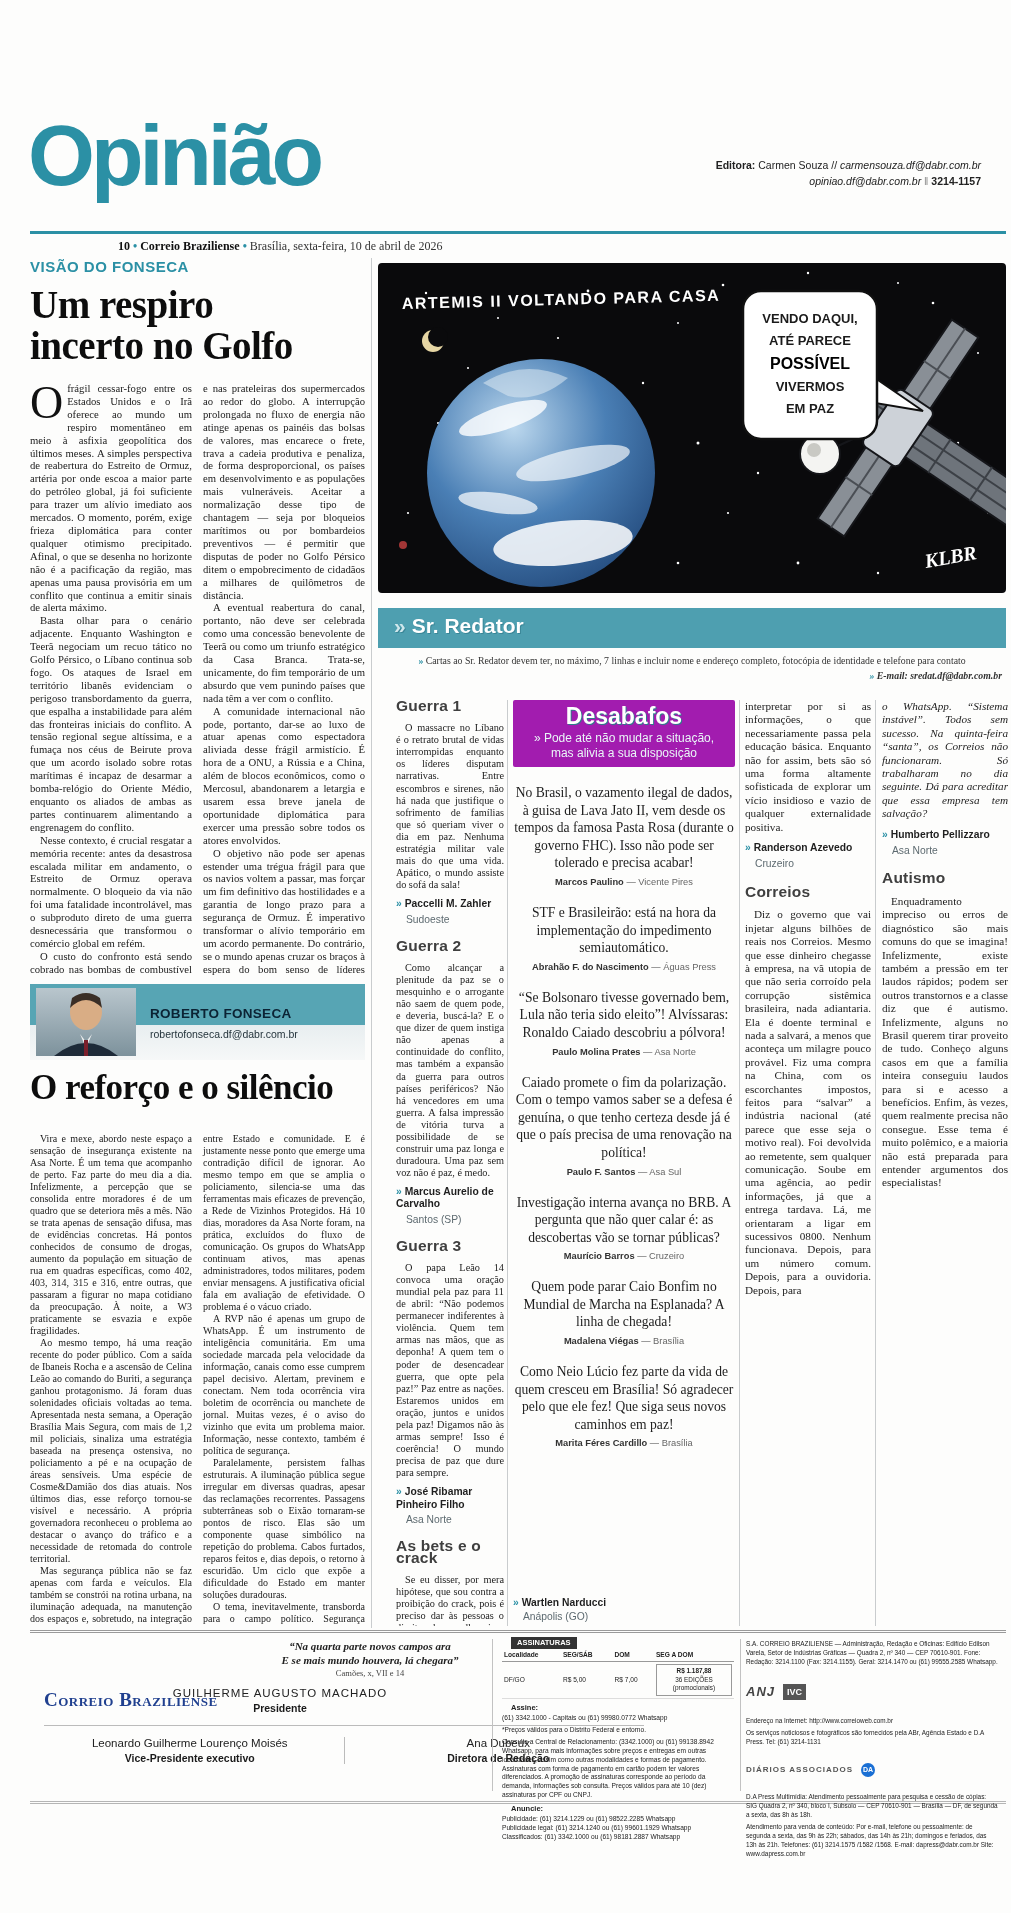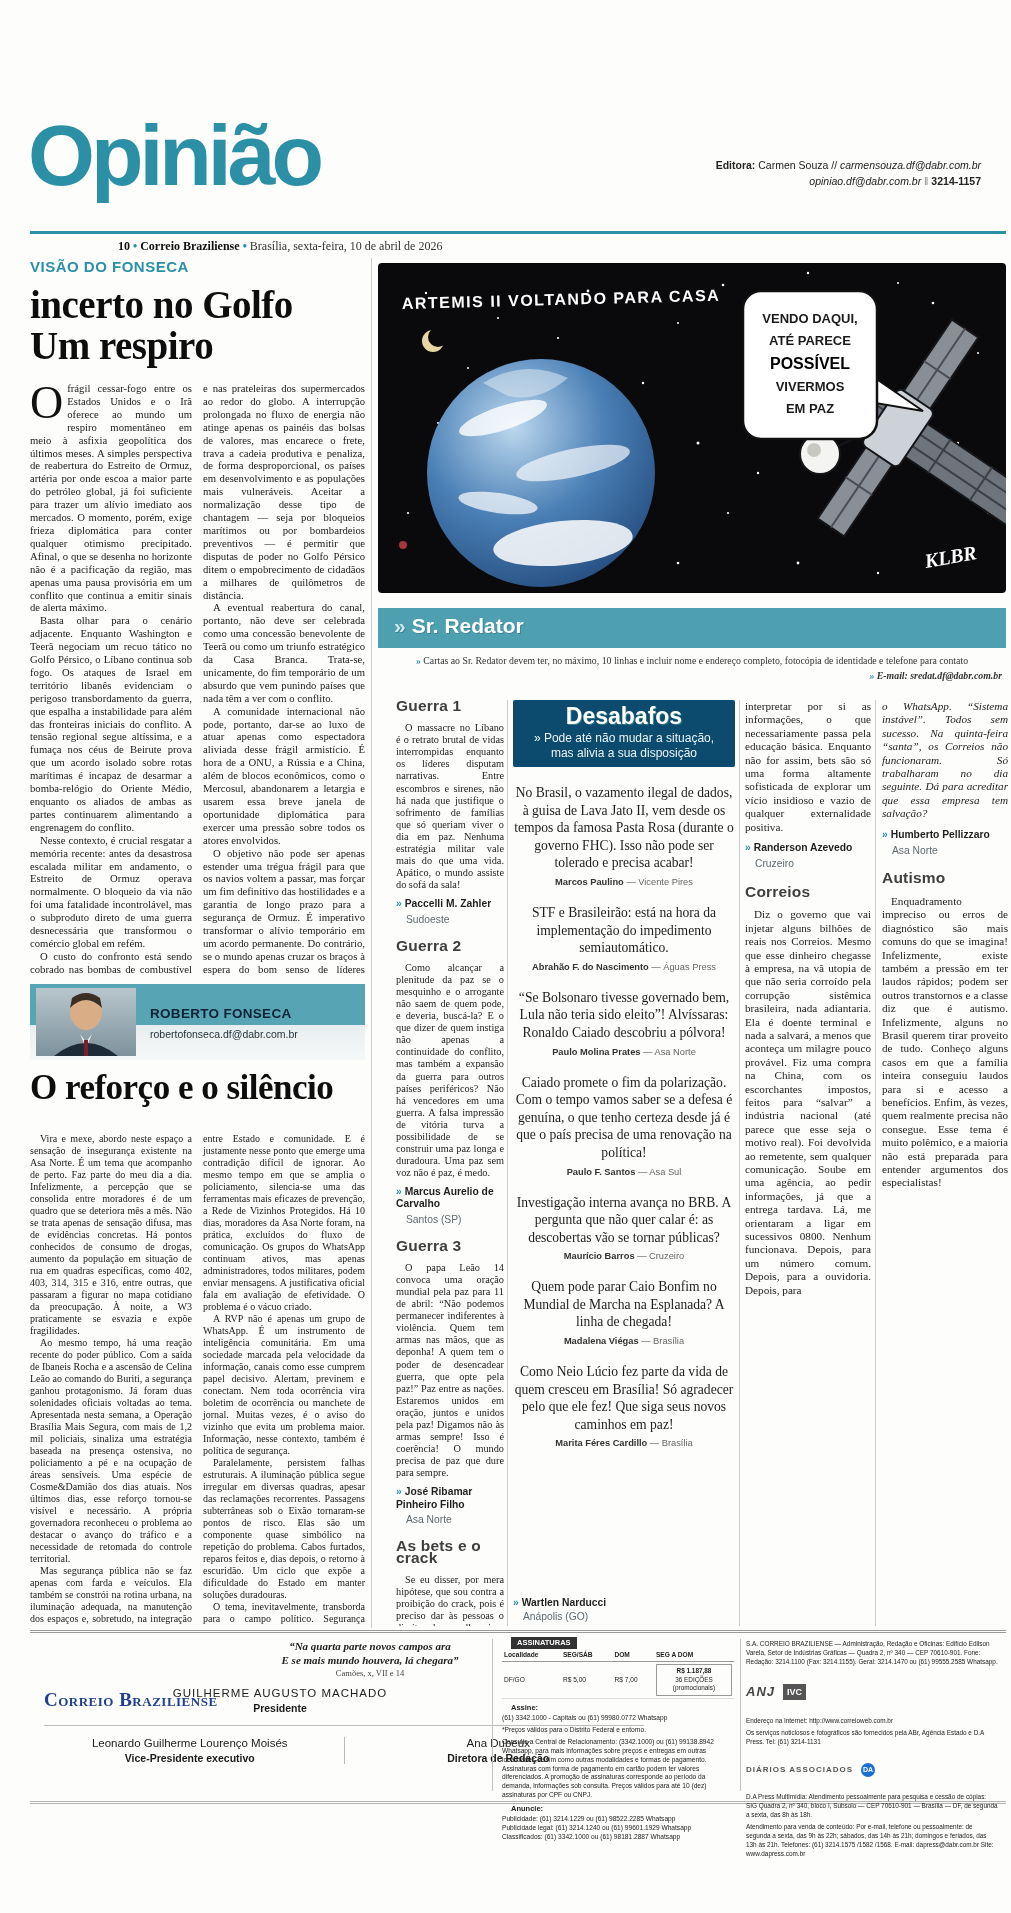--- a/index.html
+++ b/index.html
@@ -43,21 +43,21 @@
   .lcol h3.first{margin-top:0;}
   .lcol p{margin:0 0 2px;text-indent:9px;}
   .sig{margin:7px 0 4px;font-family:"Liberation Sans",sans-serif;font-size:10.3px;font-weight:bold;color:#1f1f1f;text-align:left;text-indent:0;}
   .sig .ar{color:#2b90a5;margin-right:3px;}
   .sig .loc{display:block;font-weight:normal;color:#5d6a70;margin:3px 0 0 10px;}
   .colA{left:396px;top:700px;width:108px;height:926px;}
   .colC{left:745px;top:700px;width:126px;height:926px;font-size:11.2px;line-height:13.4px;}
   .colD{left:882px;top:700px;width:126px;height:926px;font-size:11.2px;line-height:13.4px;}
   
   .colB{left:513px;top:700px;width:222px;height:926px;display:flex;flex-direction:column;overflow:hidden;}
-  .des-box{background:#0c4a6e;border-radius:2px;padding:5px 8px 6px;text-align:center;}
+  .des-box{background:#a21caf;border-radius:2px;padding:5px 8px 6px;text-align:center;}
   .des-box .ttl{font-family:"Liberation Sans",sans-serif;font-weight:900;font-size:23px;color:#fff;line-height:1;text-shadow:1px 1px 0 #2e7b8b;}
   .des-box .sub{font-family:"Liberation Sans",sans-serif;font-size:12px;color:#eaf6f8;line-height:1.25;margin-top:3px;}
   .quote{margin-top:17px;text-align:center;font-size:13.6px;line-height:17.6px;color:#1d1d1d;}
   .attr{margin-top:5px;text-align:center;font-family:"Liberation Sans",sans-serif;font-size:9.3px;color:#333;}
   .attr .nm{font-weight:bold;}
   .attr .lc{color:#666;}
   .colB .sig{margin-top:auto;padding-top:10px;}
   
   .footer{left:30px;top:1630px;width:976px;height:168px;border-top:3px double #9a9a9a;border-bottom:3px double #b5b5b5;}
   .fquote{position:absolute;left:160px;top:6px;width:360px;text-align:center;font-style:italic;font-weight:bold;font-size:11px;line-height:1.3;color:#222;}
@@ -104,22 +104,22 @@
   <span class="b">10</span>
   <span class="dot">•</span>
   <span class="b">Correio Braziliense</span>
   <span class="dot">•</span>
   <span>Brasília, sexta-feira, 10 de abril de 2026</span>
 </div>
 
 <div class="abs kicker">VISÃO DO FONSECA</div>
 
 <div class="abs t1">
+  <div>Um respiro</div>
   <div>incerto no Golfo</div>
-  <div>Um respiro</div>
 </div>
 
 <div class="abs body-cols a1">
   <p class="first"><span class="dropcap">O</span><span>frágil cessar-fogo entre os Estados Unidos e o Irã oferece ao mundo um respiro momentâneo em meio à asfixia geopolítica dos últimos meses. A simples perspectiva de reabertura do Estreito de Ormuz, artéria por onde escoa a maior parte do petróleo global, já foi suficiente para trazer um alívio imediato aos mercados. O momento, porém, exige frieza diplomática para conter qualquer otimismo precipitado. Afinal, o que se desenha no horizonte não é a pacificação da região, mas apenas uma pausa provisória em um conflito que continua a emitir sinais de alerta máximo.</span></p>
   <p>Basta olhar para o cenário adjacente. Enquanto Washington e Teerã negociam um recuo tático no Golfo Pérsico, o Líbano continua sob fogo. Os ataques de Israel em território libanês evidenciam o perigoso transbordamento da guerra, que espalha a instabilidade para além das fronteiras iniciais do conflito. A tensão regional segue altíssima, e a fumaça nos céus de Beirute prova que um acordo isolado sobre rotas marítimas é incapaz de desarmar a bomba-relógio do Oriente Médio, enquanto os aliados de ambas as partes continuarem alimentando a engrenagem do conflito.</p><p>Nesse contexto, é crucial resgatar a memória recente: antes da desastrosa escalada militar em andamento, o Estreito de Ormuz operava normalmente. O bloqueio da via não foi uma fatalidade incontrolável, mas o subproduto direto de uma guerra desnecessária que transformou o comércio global em refém.</p><p>O custo do confronto está sendo cobrado nas bombas de combustível e nas prateleiras dos supermercados ao redor do globo. A interrupção prolongada no fluxo de energia não atinge apenas os painéis das bolsas de valores, mas encarece o frete, trava a cadeia produtiva e penaliza, de forma desproporcional, os países em desenvolvimento e as populações mais vulneráveis. Aceitar a normalização desse tipo de chantagem — seja por bloqueios marítimos ou por bombardeios preventivos — é permitir que disputas de poder no Golfo Pérsico ditem o empobrecimento de cidadãos a milhares de quilômetros de distância.</p><p>A eventual reabertura do canal, portanto, não deve ser celebrada como uma concessão benevolente de Teerã ou como um triunfo estratégico da Casa Branca. Trata-se, unicamente, do fim temporário de um absurdo que vem punindo países que nada têm a ver com o conflito.</p><p>A comunidade internacional não pode, portanto, dar-se ao luxo de atuar apenas como espectadora aliviada desse frágil armistício. É hora de a ONU, a Rússia e a China, além de blocos econômicos, como o Mercosul, abandonarem a letargia e usarem essa breve janela de oportunidade diplomática para exercer uma pressão sobre todos os atores envolvidos.</p><p>O objetivo não pode ser apenas estender uma trégua frágil para que os navios voltem a passar, mas forçar um fim definitivo das hostilidades e a garantia de longo prazo para a segurança de Ormuz. É imperativo transformar o alívio temporário em um acordo permanente. Do contrário, se o mundo apenas cruzar os braços à espera do bom senso de líderes belicosos, esse cessar-fogo entrará para a história apenas como o breve e ilusório silêncio que antecedeu uma tragédia ainda maior.</p><span></span>
 </div>
 
 <div class="abs byline">
   <svg class="photo" viewBox="0 0 100 68">
     <defs>
@@ -234,21 +234,21 @@
     <text x="432" y="150" text-anchor="middle" font-family="Liberation Sans, sans-serif" font-size="13" font-weight="bold" fill="#1b1b1b">EM PAZ</text>
   </g>
   <text x="24" y="46" font-family="Liberation Sans, sans-serif" font-size="16" font-weight="bold" letter-spacing="1.5" fill="#ffffff" transform="rotate(-1.5 24 46)">ARTEMIS II VOLTANDO PARA CASA</text>
   <text x="548" y="305" font-family="Liberation Serif, serif" font-style="italic" font-size="20" font-weight="bold" fill="#ffffff" transform="rotate(-10 548 305)">KLBR</text>
 </svg>
 
 <div class="abs band2">
   <div class="txt"><span class="ar">»</span><span>Sr. Redator</span></div>
 </div>
 <div class="abs band-notes">
-  <div><span class="ar">»</span> <span>Cartas ao Sr. Redator devem ter, no máximo, 10 linhas e incluir nome e endereço completo, fotocópia de identidade e telefone para contato</span></div>
+  <div><span class="ar">»</span> <span>Cartas ao Sr. Redator devem ter, no máximo, 7 linhas e incluir nome e endereço completo, fotocópia de identidade e telefone para contato</span></div>
   <div class="line2"><span class="ar">»</span> <span>E-mail:</span> <span>sredat.df@dabr.com.br</span></div>
 </div>
 
 <div class="abs vdiv" style="left:507px;top:700px;height:926px;"></div>
 <div class="abs vdiv" style="left:739px;top:700px;height:926px;"></div>
 <div class="abs vdiv" style="left:875px;top:700px;height:926px;"></div>
 
 <div class="abs lcol colA">
   <h3 class="first">Guerra 1</h3>
   <p>O massacre no Líbano é o retrato brutal de vidas interrompidas enquanto os líderes disputam narrativas. Entre escombros e sirenes, não há nada que justifique o sofrimento de famílias que só queriam viver o dia em paz. Nenhuma estratégia militar vale mais do que uma vida. Apático, o mundo assiste do sofá da sala!</p>

